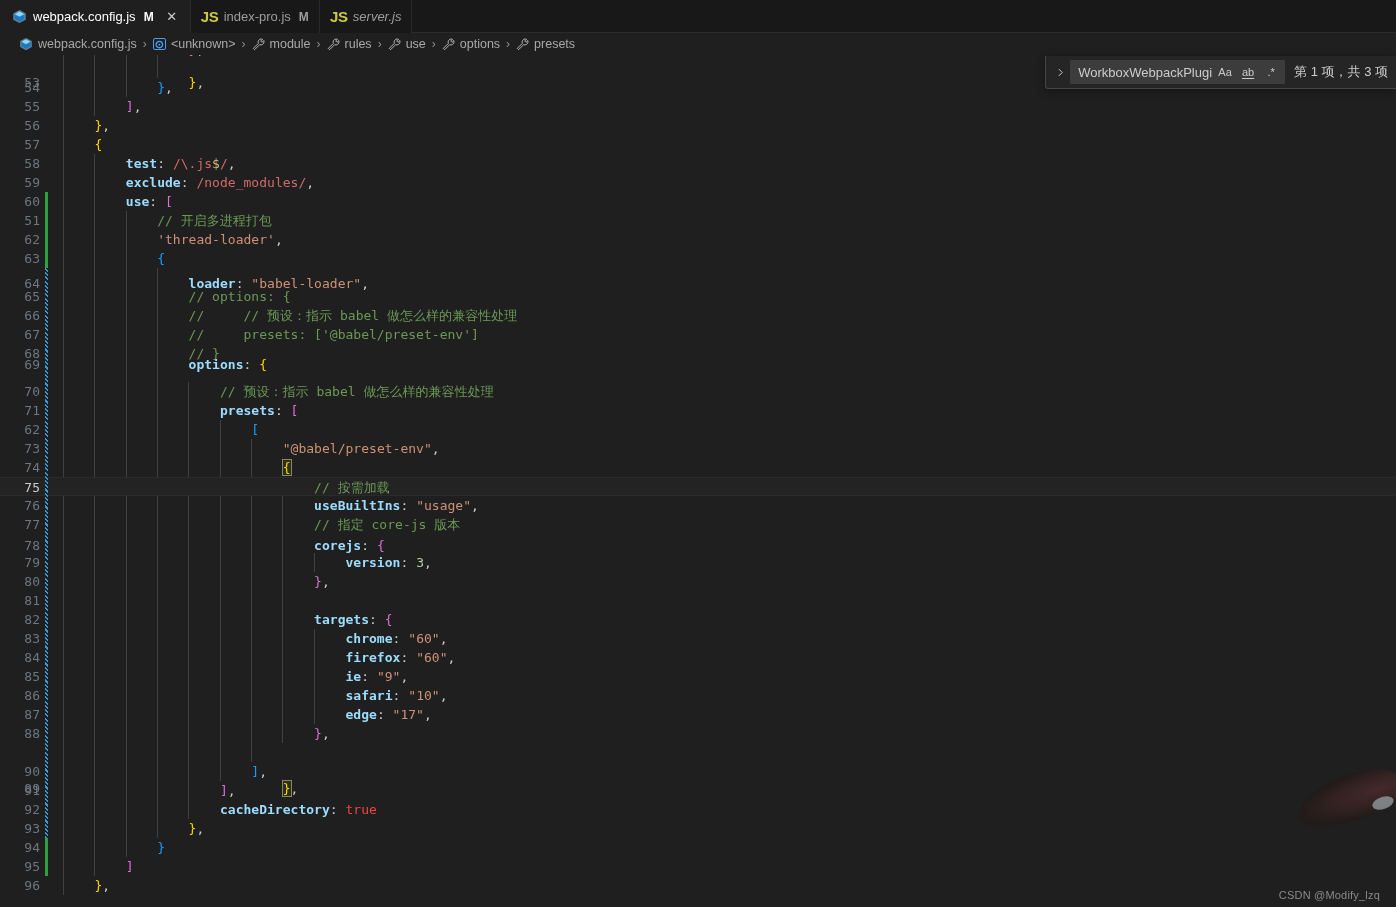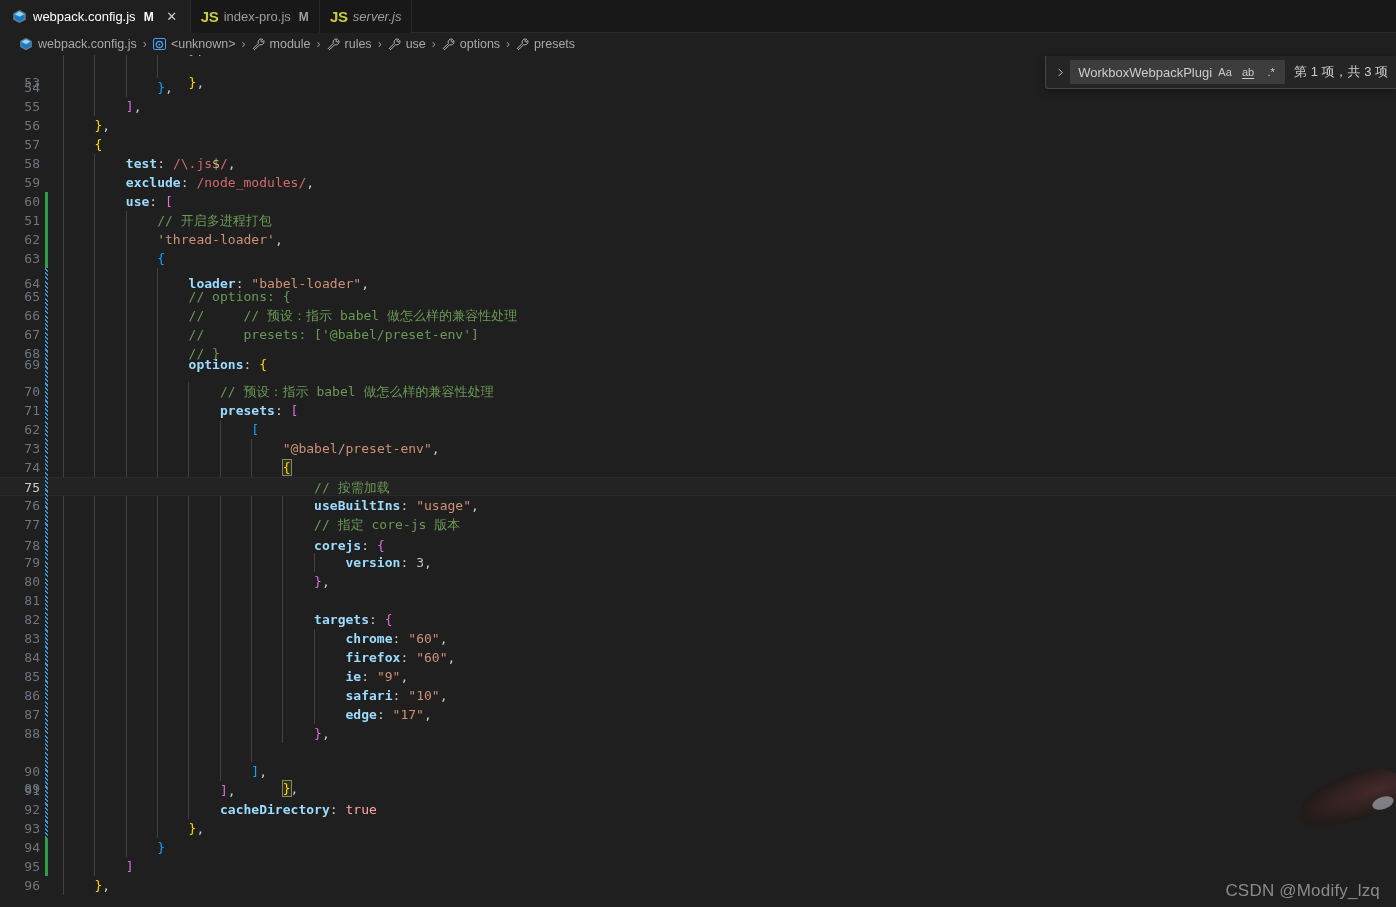--- a/index.html
+++ b/index.html
@@ -150,21 +150,21 @@
     background: repeating-linear-gradient(
       45deg,
       #3a9ad9 0px, #3a9ad9 1.5px,
       #1f1f1f 1.5px, #1f1f1f 3px
     );
   }
   .t-keyb     { color: #9cdcfe; font-weight: bold; }
   .t-str      { color: #ce9178; }
   .t-cmt      { color: #6a9955; }
   .t-num      { color: #b5cea8; }
-  .t-const    { color: #fca5a5; }
+  .t-const    { color: #ef4444; }
   .t-regex    { color: #d16969; }
   .t-regexs   { color: #d7ba7d; }
   .t-p1       { color: #ffd700; }
   .t-p2       { color: #da70d6; }
   .t-p3       { color: #179fff; }
   .t-plain    { color: #cccccc; }
   .t-bracketmatch {
     background: #2e2e1f;
     outline: 1px solid #888860;
   }
@@ -222,21 +222,21 @@
     font-size: 13px;
     color: #cccccc;
     white-space: nowrap;
     font-family: "Liberation Sans", sans-serif;
   }
 
   
   .watermark {
     position: absolute;
     right: 16px; bottom: 6px;
-    font-size: 17px;
+    font-size: 11px;
     color: #8a8a8a;
     font-family: "Liberation Sans", sans-serif;
     letter-spacing: 0.2px;
     user-select: none;
     z-index: 5;
   }
   .decor-shape {
     position: absolute;
     right: -10px; bottom: 86px;
     width: 110px; height: 46px;

